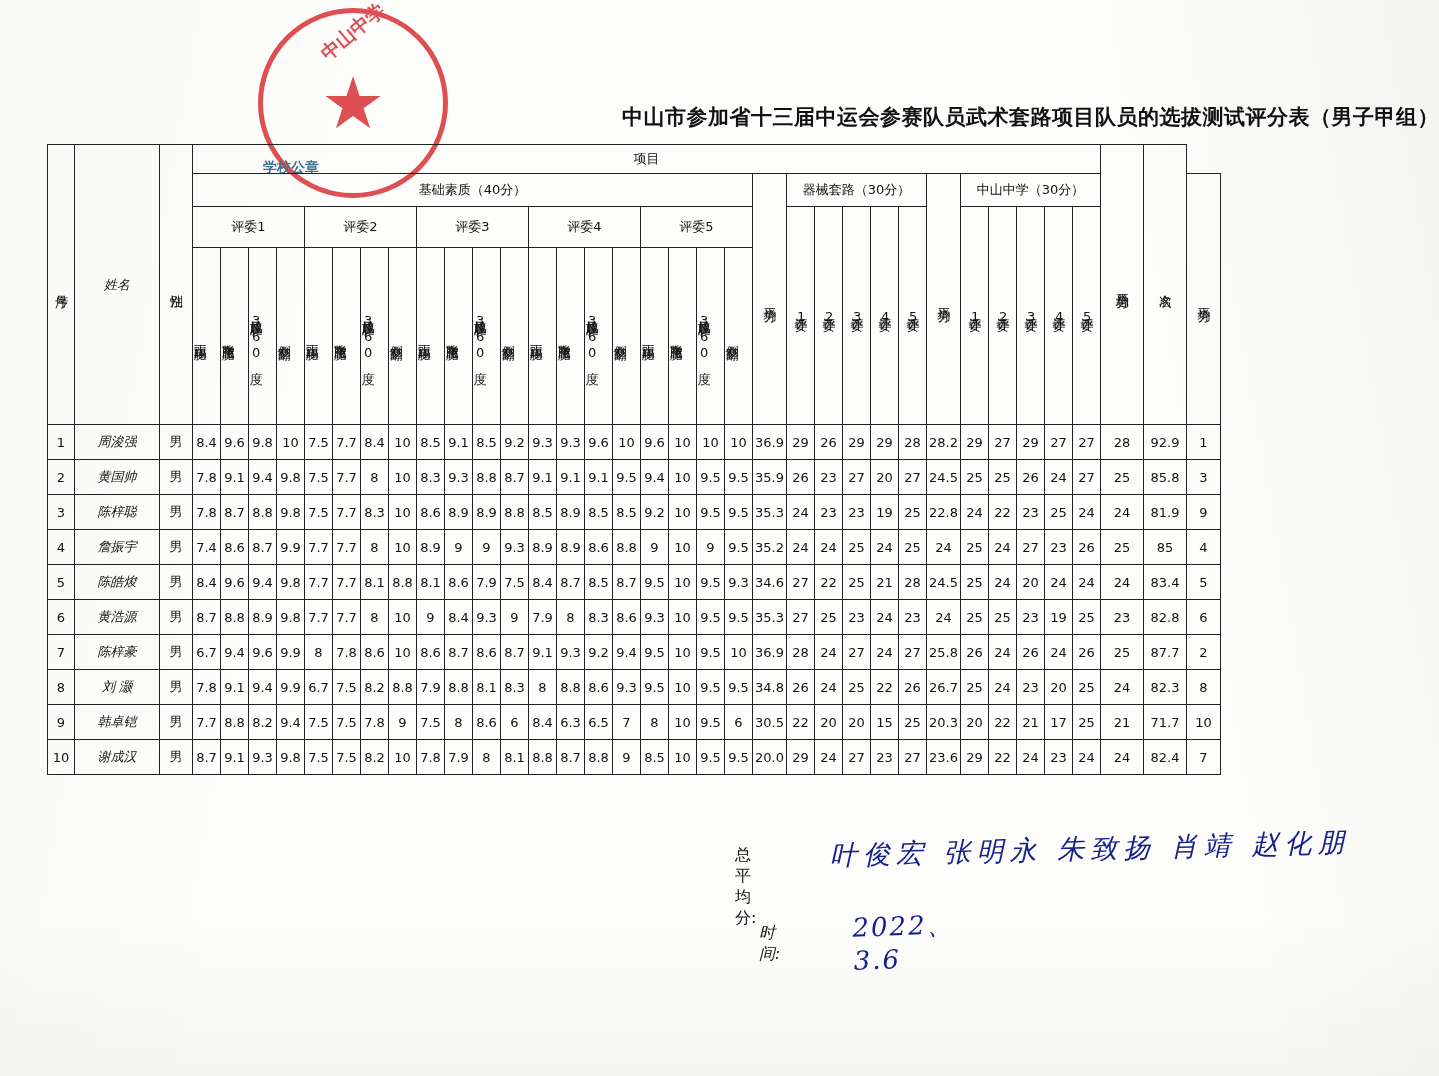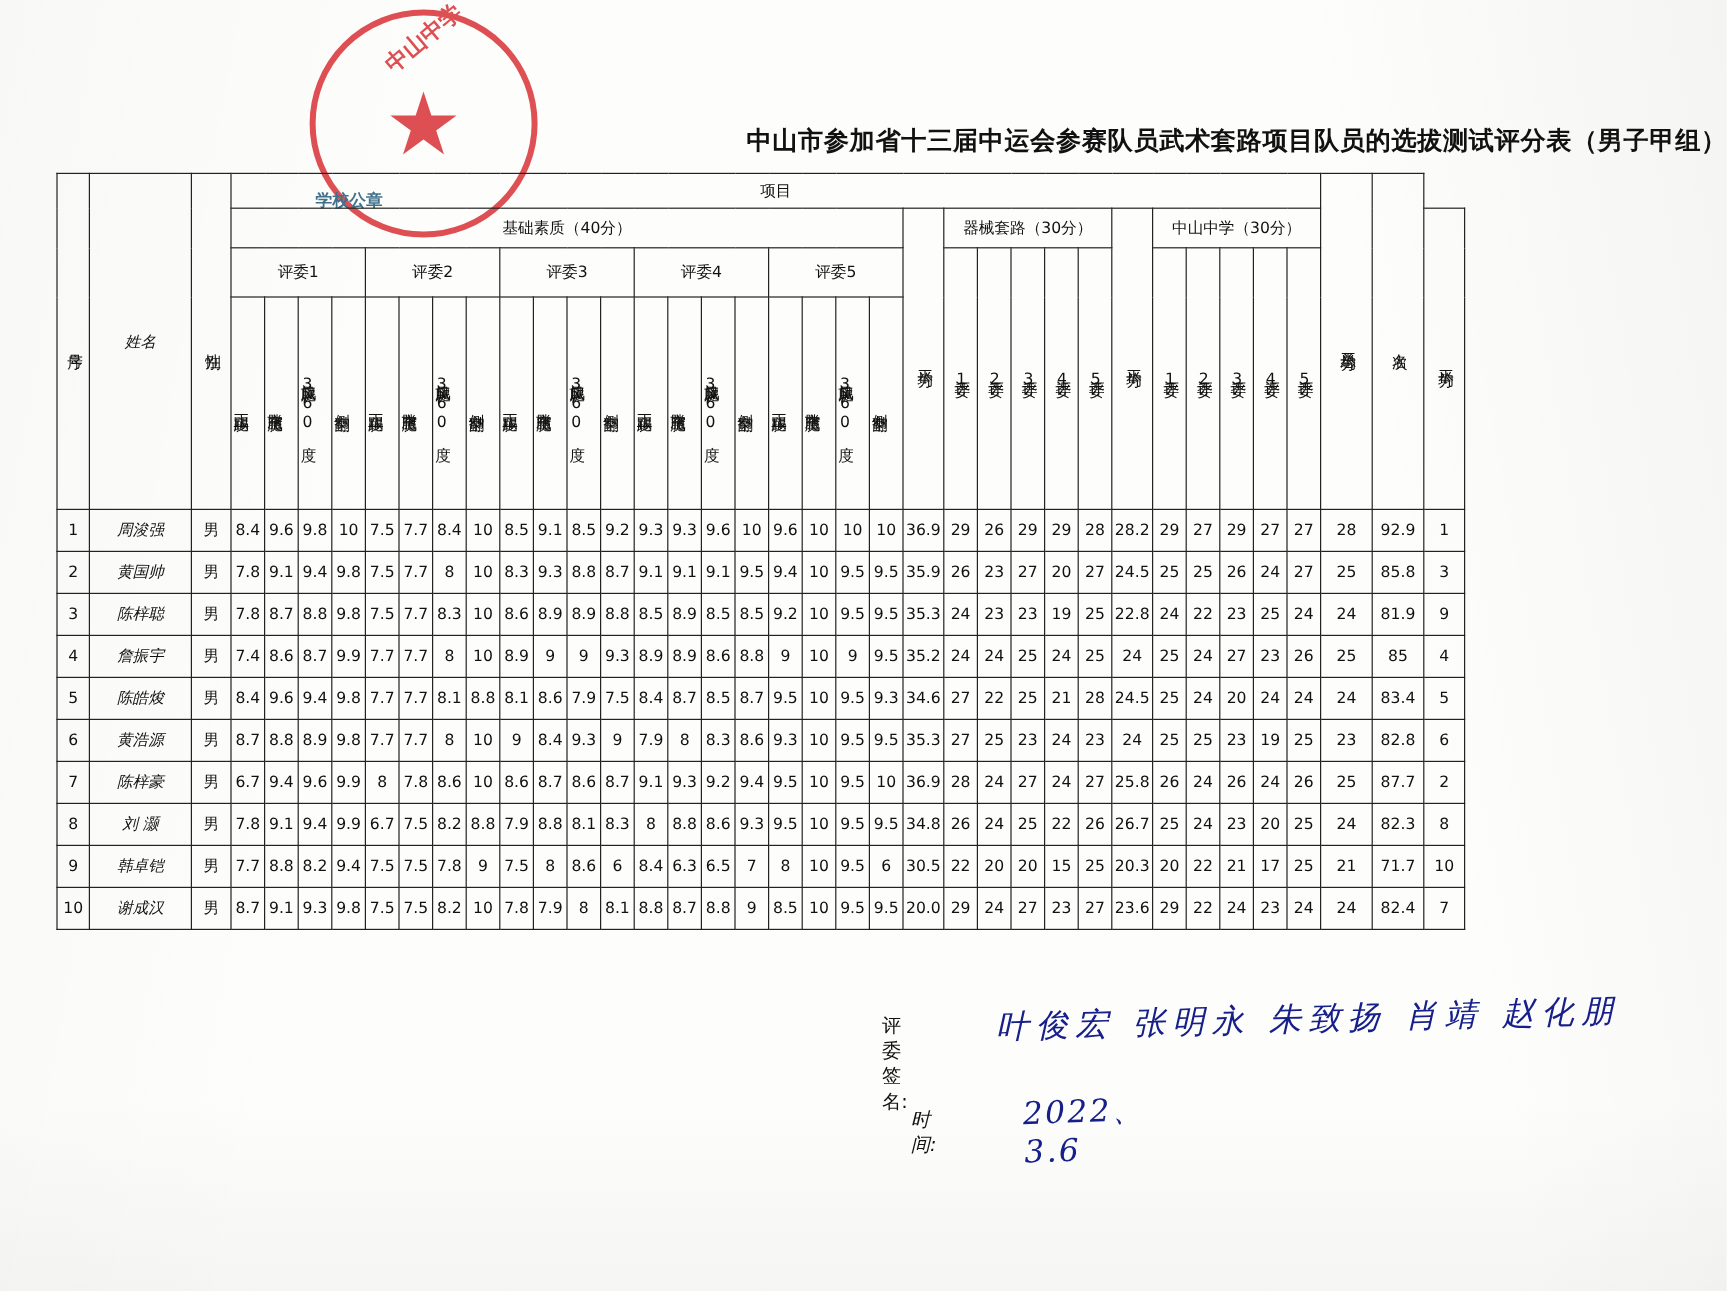--- a/index.html
+++ b/index.html
@@ -687,17 +687,17 @@
         <td class="sc">23</td>
         <td class="sc">24</td>
         <td class="avg">24</td>
         <td class="tot">82.4</td>
         <td class="rank">7</td>
       </tr>
     </tbody>
 </table>
 
 <div class="sign-area">
-  <div class="sign-label">评委签名:</div>
+  <div class="sign-label">总平均分:</div>
   <div class="sign-ink">叶俊宏 张明永 朱致扬 肖靖 赵化朋</div>
   <div class="date-label">时间:</div>
   <div class="date-ink">2022、3.6</div>
 </div>
 
 </body></html>

